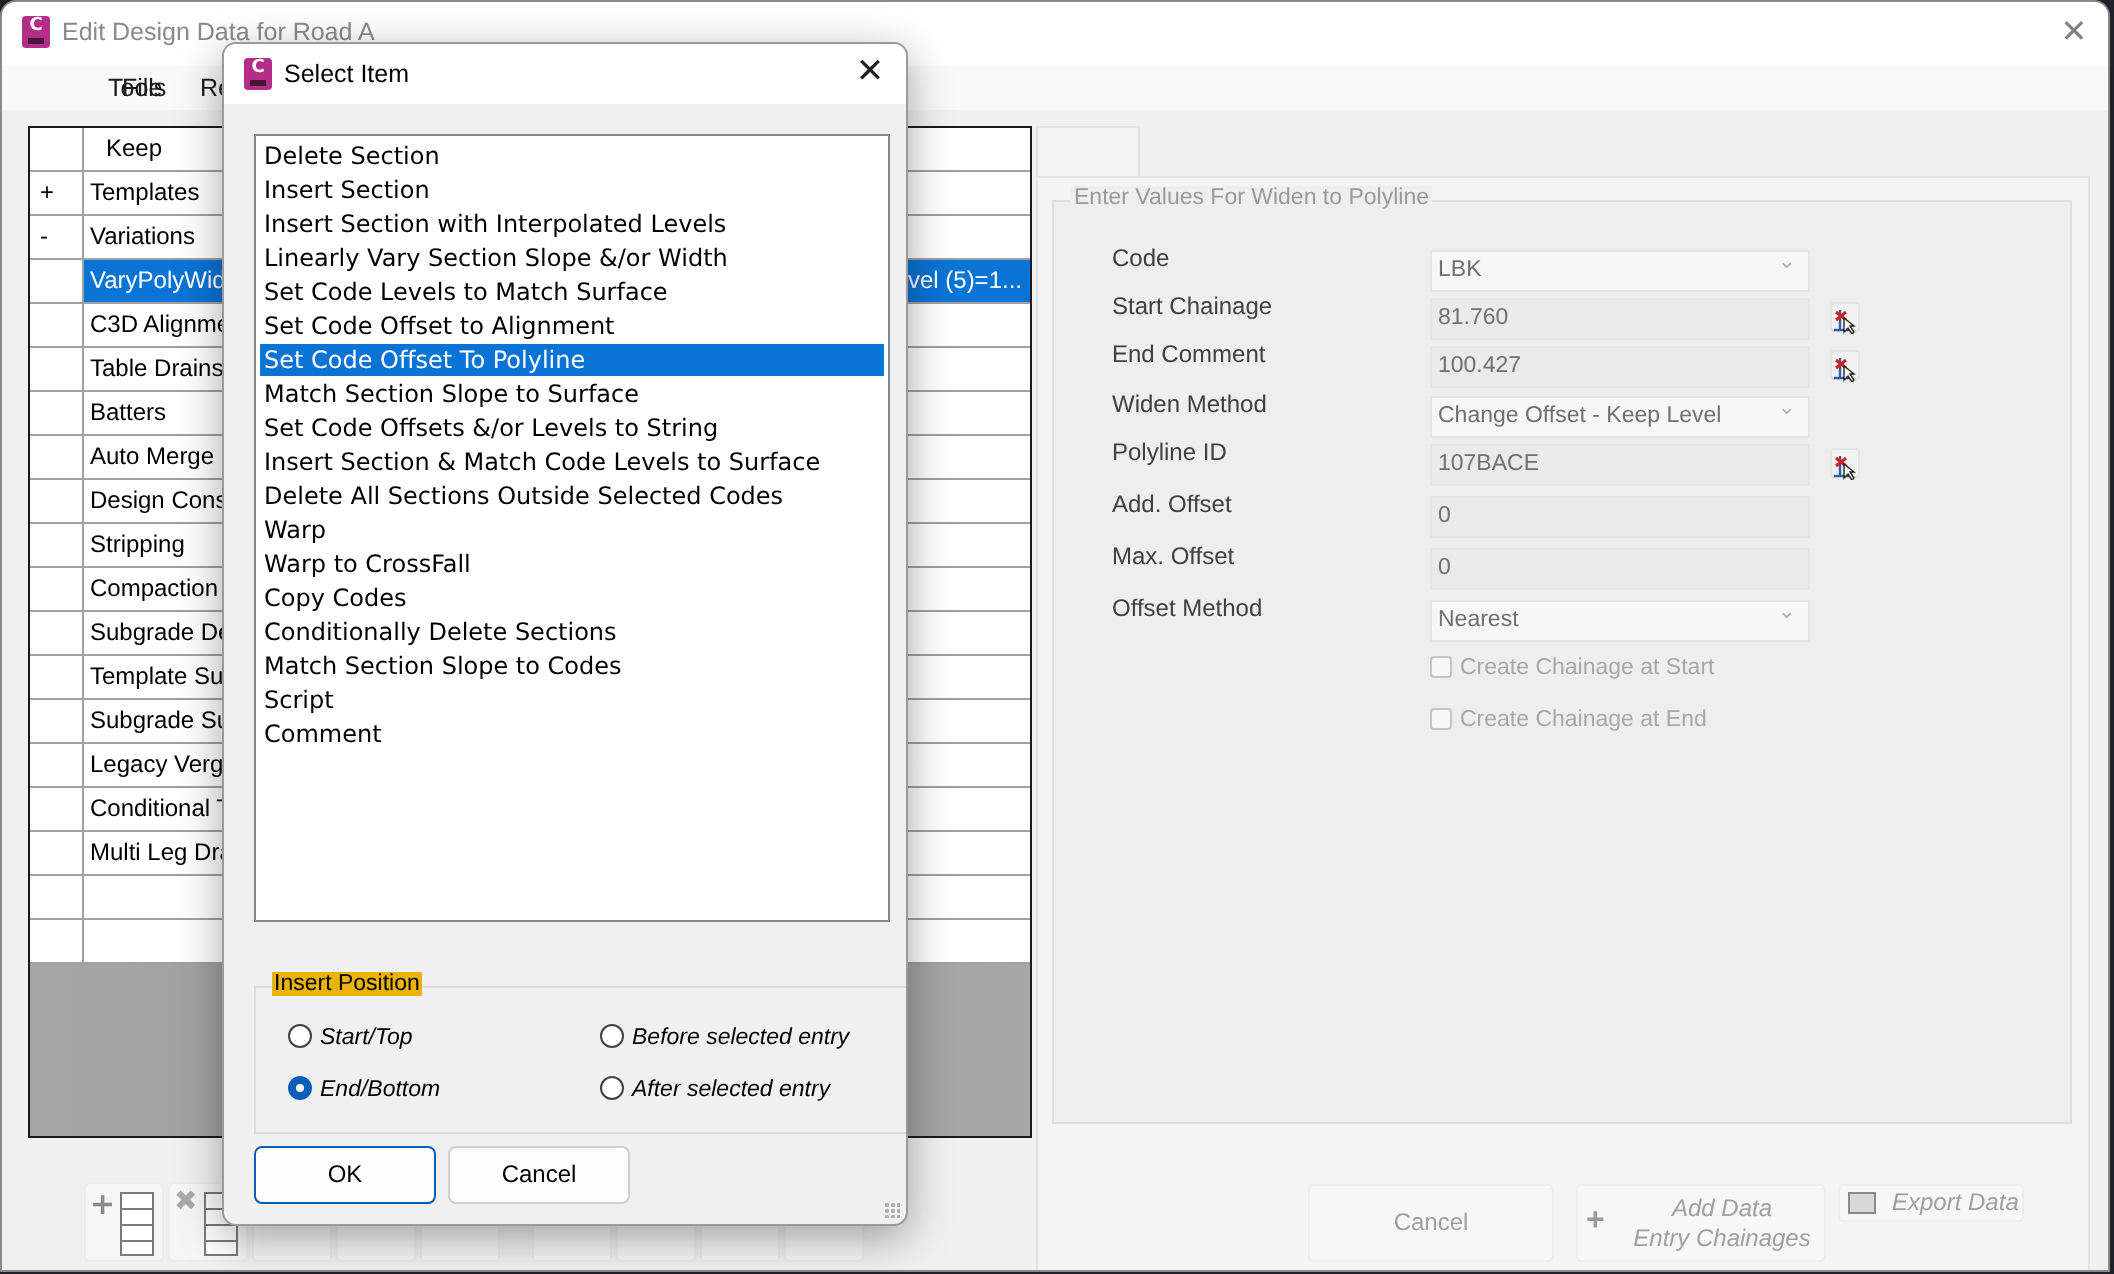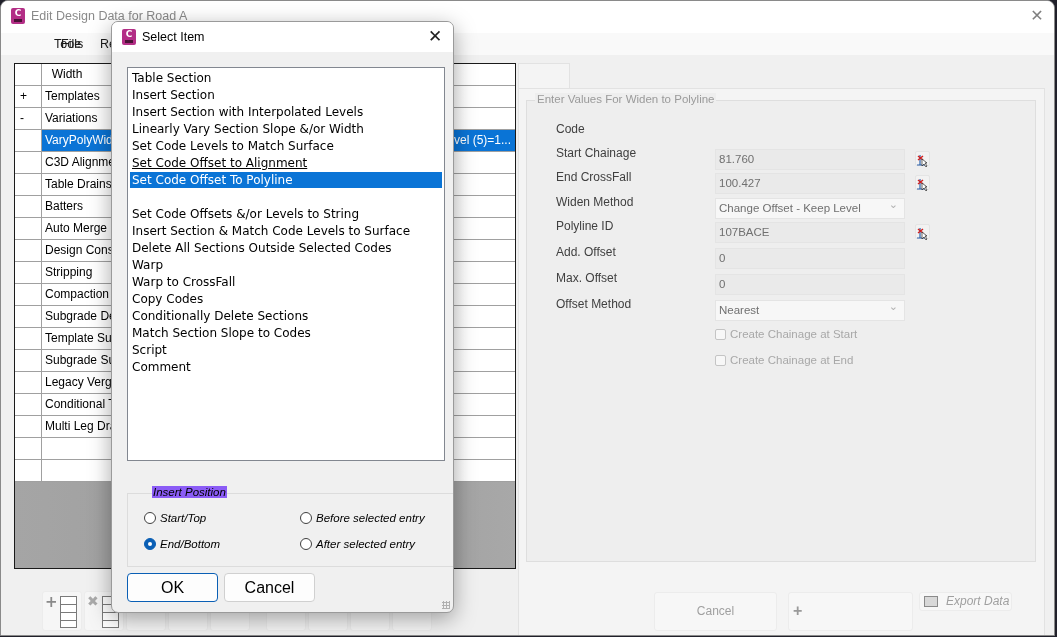--- a/index.html
+++ b/index.html
@@ -42,26 +42,26 @@
   .toolbar-btn { position: absolute; top: 590px; width: 40px; height: 40px; background: #f6f6f6; border: 1px solid #ececec; border-radius: 3px; }
 
   .dialog { position: absolute; left: 111px; top: 21px; width: 343px; height: 592px; background: #f0f0f0; border: 1px solid #9a9a9a; border-radius: 7px; box-shadow: 0 6px 22px rgba(0,0,0,0.35); overflow: hidden; }
   .dlg-title { position: absolute; left: 0; top: 0; width: 100%; height: 30px; background: #ffffff; }
   .dlg-title-text { position: absolute; left: 30px; top: 8px; font-size: 12.5px; color: #000; font-family: "Liberation Sans", sans-serif; }
   .dlg-close { position: absolute; right: 8px; top: 4px; width: 20px; height: 20px; font-size: 17px; line-height: 20px; text-align: center; color: #222; }
   .listbox { position: absolute; left: 15px; top: 45px; width: 318px; height: 394px; background: #ffffff; border: 1px solid #828790; }
   .list-item { position: absolute; left: 2px; width: 312px; height: 16px; font-size: 12px; line-height: 16px; padding-left: 2px; color: #000; white-space: nowrap; font-family: "DejaVu Sans", sans-serif; }
   .list-item.selected { background: #0a74d6; color: #ffffff; }
   .ins-group { position: absolute; left: 15px; top: 471px; width: 330px; height: 74px; border: 1px solid #dcdcdc; border-right: none; }
-  .ins-label { position: absolute; left: 24px; top: -8px; background: #8b5cf6; padding: 0 1px; font-size: 11.5px; color: #000; font-family: "Liberation Sans", sans-serif; font-style: italic; }
+  .ins-label { position: absolute; left: 8px; top: -8px; background: #eab308; padding: 0 1px; font-size: 11.5px; color: #000; font-family: "Liberation Sans", sans-serif; }
   .radio { position: absolute; font-size: 11.5px; font-style: italic; color: #000; font-family: "Liberation Sans", sans-serif; }
   .radio .dot { display: inline-block; width: 12px; height: 12px; border: 1px solid #404040; border-radius: 50%; vertical-align: -2px; margin-right: 4px; background: #fff; position: relative; }
   .radio.checked .dot { border-color: #0a5fb5; background: #0a5fb5; }
   .radio.checked .dot::after { content: ""; position: absolute; left: 3px; top: 3px; width: 4px; height: 4px; border-radius: 50%; background: #fff; }
-  .dlg-btn { position: absolute; top: 551px; height: 29px; width: 91px; border-radius: 4px; background: #fdfdfd; border: 1px solid #d0d0d0; font-size: 16px; text-align: center; line-height: 27px; color: #000; font-family: "Liberation Sans", sans-serif; }
+  .dlg-btn { position: absolute; top: 551px; height: 29px; width: 91px; border-radius: 4px; background: #fdfdfd; border: 1px solid #d0d0d0; font-size: 12px; text-align: center; line-height: 27px; color: #000; font-family: "Liberation Sans", sans-serif; }
   .dlg-btn.default { border: 1px solid #0a5fb5; }
   .grip { position: absolute; right: 3px; bottom: 3px; width: 8px; height: 8px; background-image: radial-gradient(#b0b0b0 1px, transparent 1.2px); background-size: 3px 3px; }
 </style>
 </head>
 <body>
 
 <div class="desktop-strip"></div>
 
 <div class="main-win">
   <div class="titlebar">
@@ -71,21 +71,21 @@
   </div>
   <div class="menubar">
     <span class="menu-item" style="left:16px;margin-left:44px;">File</span>
     <span class="menu-item" style="left:53px;">Tools</span>
     <span class="menu-item" style="left:99px;">Re</span>
   </div>
 
   <div class="grid" id="grid">
     <div class="grid-row header" style="top:0;">
       <div class="c0"></div>
-      <div class="c1" style="left:28px;width:48px;">Width</div>
+      <div class="c1" style="left:28px;width:48px;">Keep</div>
     </div>
     <div class="grid-shade"></div>
   <div class="grid-row" style="top: 22px;">
         <div class="c0">+</div>
         <div class="c1">Templates</div>
         <div class="c2"></div>
       </div>
       <div class="grid-row" style="top: 44px;">
         <div class="c0">-</div>
         <div class="c1">Variations</div>
@@ -171,29 +171,30 @@
         <div class="c1"></div>
         <div class="c2"></div>
       </div>
     </div>
 
   <div class="right-tab"></div>
   <div class="right-panel">
     <div class="groupbox" id="groupbox">
       <span class="group-label">Enter Values For Widen to Polyline</span>
     <span class="field-label" style="top: 21px;">Code</span>
+        <div class="field-box combo" style="top: 24px;">LBK</div>
         <span class="field-label" style="top: 45px;">Start Chainage</span>
         <div class="field-box" style="top: 48px;">81.760</div>
         <div class="pick-btn" style="top: 50px;"><svg width="13" height="13" viewBox="0 0 13 13">
             <line x1="4" y1="1" x2="4" y2="11" stroke="#2a5fa8" stroke-width="1.2"></line>
             <line x1="1" y1="11" x2="9" y2="11" stroke="#2a5fa8" stroke-width="1.2"></line>
             <path d="M2 2 L7 6 M7 2 L2 6" stroke="#d02020" stroke-width="1.5"></path>
             <path d="M6 5 L6 12 L8 10 L10 13 L11 12 L9 9 L11 9 Z" fill="#fff" stroke="#222" stroke-width="0.7"></path>
           </svg></div>
-        <span class="field-label" style="top: 69px;">End CrossFall</span>
+        <span class="field-label" style="top: 69px;">End Comment</span>
         <div class="field-box" style="top: 72px;">100.427</div>
         <div class="pick-btn" style="top: 74px;"><svg width="13" height="13" viewBox="0 0 13 13">
             <line x1="4" y1="1" x2="4" y2="11" stroke="#2a5fa8" stroke-width="1.2"></line>
             <line x1="1" y1="11" x2="9" y2="11" stroke="#2a5fa8" stroke-width="1.2"></line>
             <path d="M2 2 L7 6 M7 2 L2 6" stroke="#d02020" stroke-width="1.5"></path>
             <path d="M6 5 L6 12 L8 10 L10 13 L11 12 L9 9 L11 9 Z" fill="#fff" stroke="#222" stroke-width="0.7"></path>
           </svg></div>
         <span class="field-label" style="top: 94px;">Widen Method</span>
         <div class="field-box combo" style="top: 97px;">Change Offset - Keep Level</div>
         <span class="field-label" style="top: 118px;">Polyline ID</span>
@@ -211,20 +212,24 @@
         <span class="field-label" style="top: 196px;">Offset Method</span>
         <div class="field-box combo" style="top: 199px;">Nearest</div>
         <label class="check" style="top: 227px;"><span class="box"></span><span>Create Chainage at Start</span></label>
         <label class="check" style="top: 253px;"><span class="box"></span><span>Create Chainage at End</span></label>
       </div>
   </div>
 
   <div class="bottom-btn" style="left:653px;top:591px;width:123px;height:39px;line-height:37px;font-style:normal;"><span>Cancel</span></div>
   <div class="bottom-btn" style="left:787px;top:591px;width:125px;height:39px;">
     <span style="position:absolute;left:4px;top:9px;font-size:16px;font-style:normal;color:#9a9a9a;font-weight:bold;">+</span>
+    <div style="position:absolute;left:22px;top:4px;width:100px;line-height:15px;">
+      <div>Add Data</div>
+      <div>Entry Chainages</div>
+    </div>
   </div>
   <div class="bottom-btn" style="left:918px;top:591px;width:93px;height:19px;line-height:17px;text-align:left;padding-left:26px;">
     <span style="position:absolute;left:4px;top:3px;width:14px;height:11px;border:1px solid #8a8a8a;background:#d8d8d8;"></span>
     <span>Export Data</span>
   </div>
 
   <div class="toolbar-btn" style="left:41px;">
     <span style="position:absolute;left:2px;top:1px;color:#8a8a8a;font-weight:bold;font-size:15px;">+</span>
     <span style="position:absolute;left:17px;top:4px;width:17px;height:32px;border:1px solid #7a7a7a;background:repeating-linear-gradient(#fff 0 7px,#7a7a7a 7px 8px);"></span>
   </div>
@@ -241,27 +246,28 @@
   <div class="toolbar-btn" style="left:391px;"></div>
 </div>
 
 <div class="dialog">
   <div class="dlg-title">
     <div class="app-icon" style="left:10px;top:7px;">C</div>
     <div class="dlg-title-text">Select Item</div>
     <div class="dlg-close">✕</div>
   </div>
   <div class="listbox" id="listbox">
-      <div class="list-item" style="top: 2px;">Table Section</div>
+      <div class="list-item" style="top: 2px;">Delete Section</div>
       <div class="list-item" style="top: 19px;">Insert Section</div>
       <div class="list-item" style="top: 36px;">Insert Section with Interpolated Levels</div>
       <div class="list-item" style="top: 53px;">Linearly Vary Section Slope &amp;/or Width</div>
       <div class="list-item" style="top: 70px;">Set Code Levels to Match Surface</div>
-      <div class="list-item" style="top: 87px; text-decoration: underline;">Set Code Offset to Alignment</div>
+      <div class="list-item" style="top: 87px;">Set Code Offset to Alignment</div>
       <div class="list-item selected" style="top: 104px;">Set Code Offset To Polyline</div>
+      <div class="list-item" style="top: 121px;">Match Section Slope to Surface</div>
       <div class="list-item" style="top: 138px;">Set Code Offsets &amp;/or Levels to String</div>
       <div class="list-item" style="top: 155px;">Insert Section &amp; Match Code Levels to Surface</div>
       <div class="list-item" style="top: 172px;">Delete All Sections Outside Selected Codes</div>
       <div class="list-item" style="top: 189px;">Warp</div>
       <div class="list-item" style="top: 206px;">Warp to CrossFall</div>
       <div class="list-item" style="top: 223px;">Copy Codes</div>
       <div class="list-item" style="top: 240px;">Conditionally Delete Sections</div>
       <div class="list-item" style="top: 257px;">Match Section Slope to Codes</div>
       <div class="list-item" style="top: 274px;">Script</div>
       <div class="list-item" style="top: 291px;">Comment</div>

